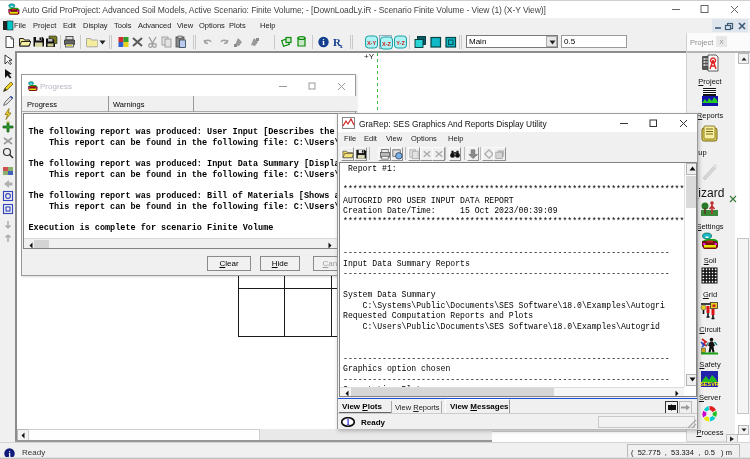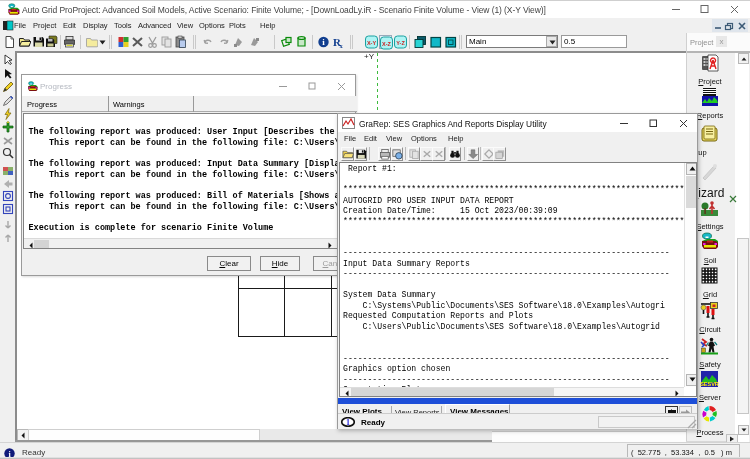--- a/index.html
+++ b/index.html
@@ -607,21 +607,21 @@
       <svg class="abs" style="left:4px;top:2px" width="6" height="7">
           <path d="M4.5 0.5 L1.5 3.5 L4.5 6.5 Z" fill="#111"></path>
         </svg>
       <div class="abs" style="left:11px;top:0px;width:203px;height:10px;background:#d6d6d6"></div>
       <svg class="abs" style="left:334px;top:2px" width="6" height="7">
           <path d="M1.5 0.5 L4.5 3.5 L1.5 6.5 Z" fill="#111"></path>
         </svg>
     </div>
   </div>
 
-  <div class="abs" style="left:0;top:284px;width:359px;height:15px;border-top:6px solid #1d4ed8">
+  <div class="abs" style="left:0;top:284px;width:359px;height:15px;border-top:1px solid #1d4ed8">
     <div class="abs" style="left:4px;top:3px;font-size:8px;font-weight:bold">View <span class="u">P</span>lots</div>
     <div class="abs" style="left:1px;top:13px;width:52px;height:1px;background:#666"></div>
     <div class="abs" style="left:53px;top:2px;width:1px;height:12px;background:#aaa"></div>
     <div class="abs" style="left:103px;top:2px;width:1px;height:12px;background:#aaa"></div>
     <div class="abs" style="left:57px;top:4px;font-size:7.5px;color:#222">View <span class="u">R</span>eports</div>
     <div class="abs" style="left:107px;top:0px;width:65px;height:15px;background:#f0f0f0;border:1px solid #999;border-top-color:#fff;border-left-color:#fff"></div>
     <div class="abs" style="left:112px;top:3px;font-size:8px;font-weight:bold">View <span class="u">M</span>essages</div>
 
     <div class="abs" style="left:327px;top:2px;width:13px;height:13px;background:#f0f0f0;border:1.5px solid #333"></div>
     <svg class="abs" style="left:330px;top:5px" width="8" height="7">

